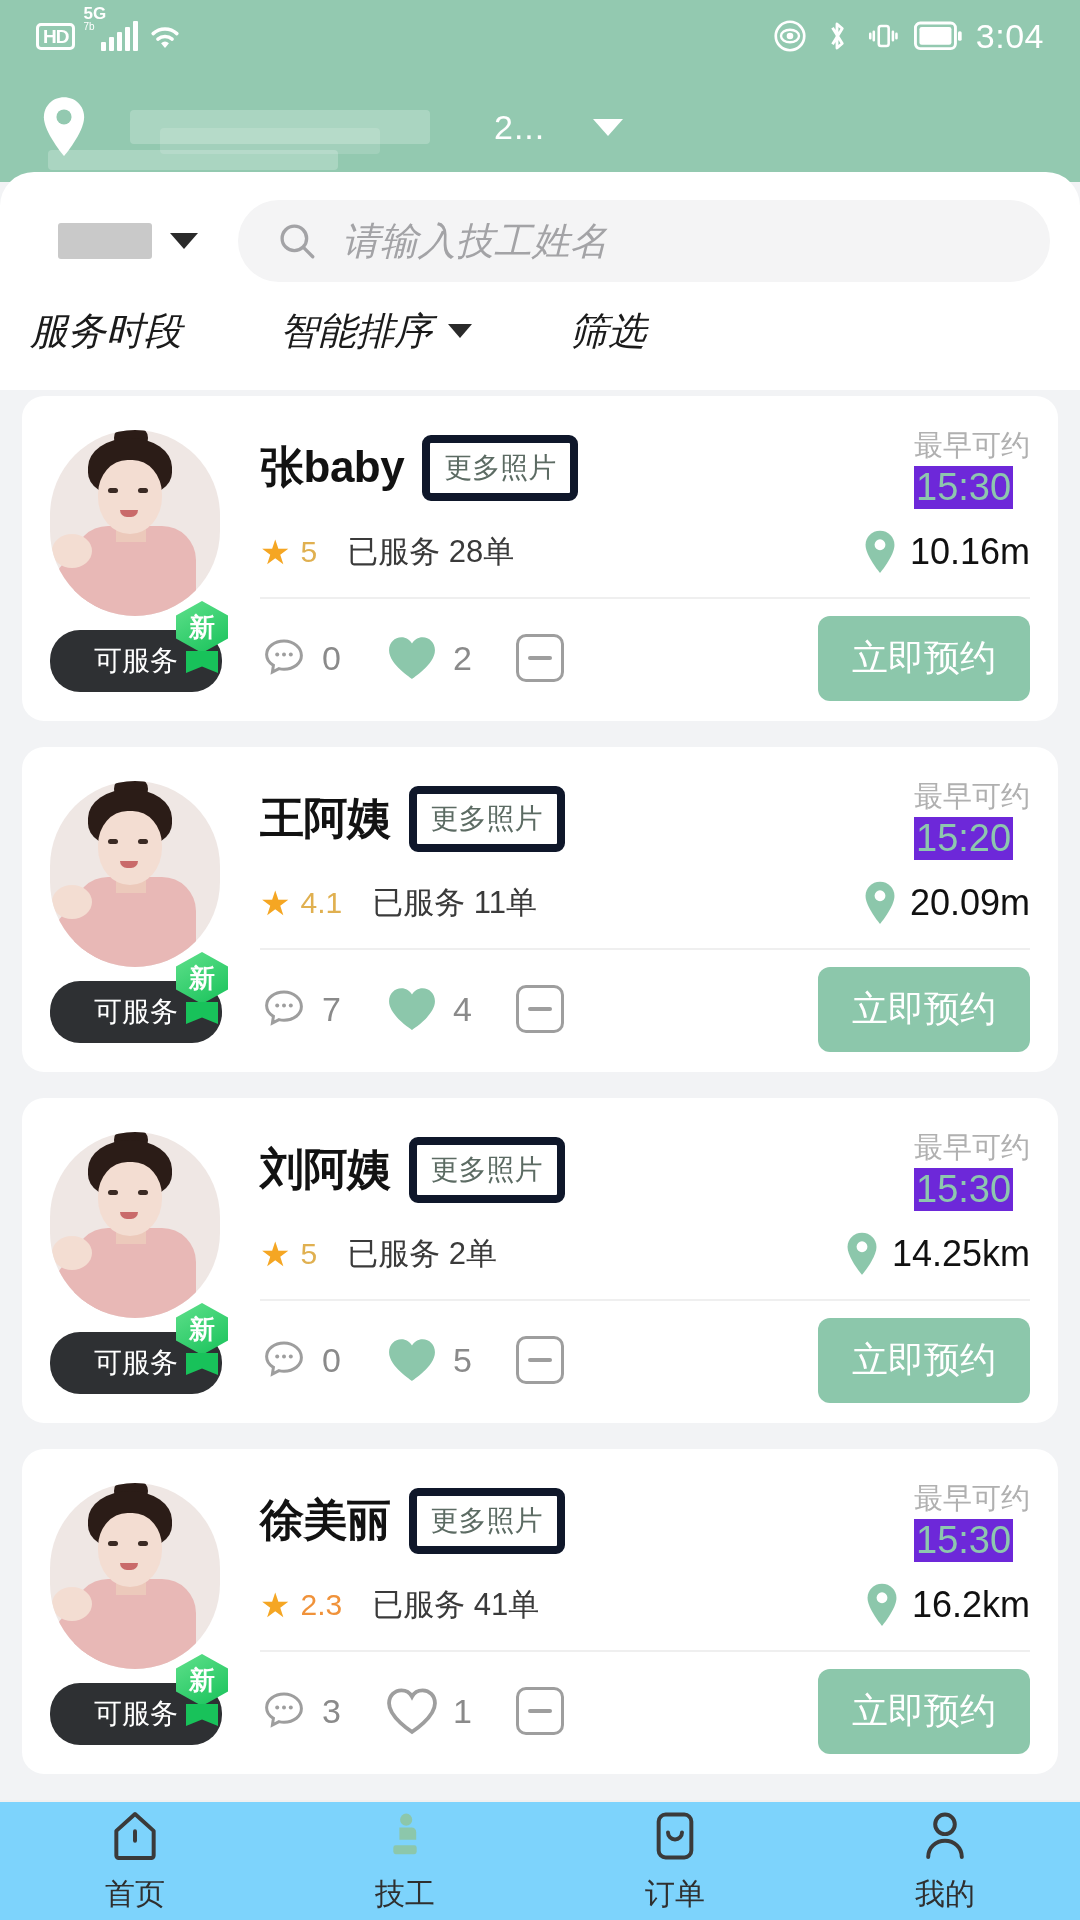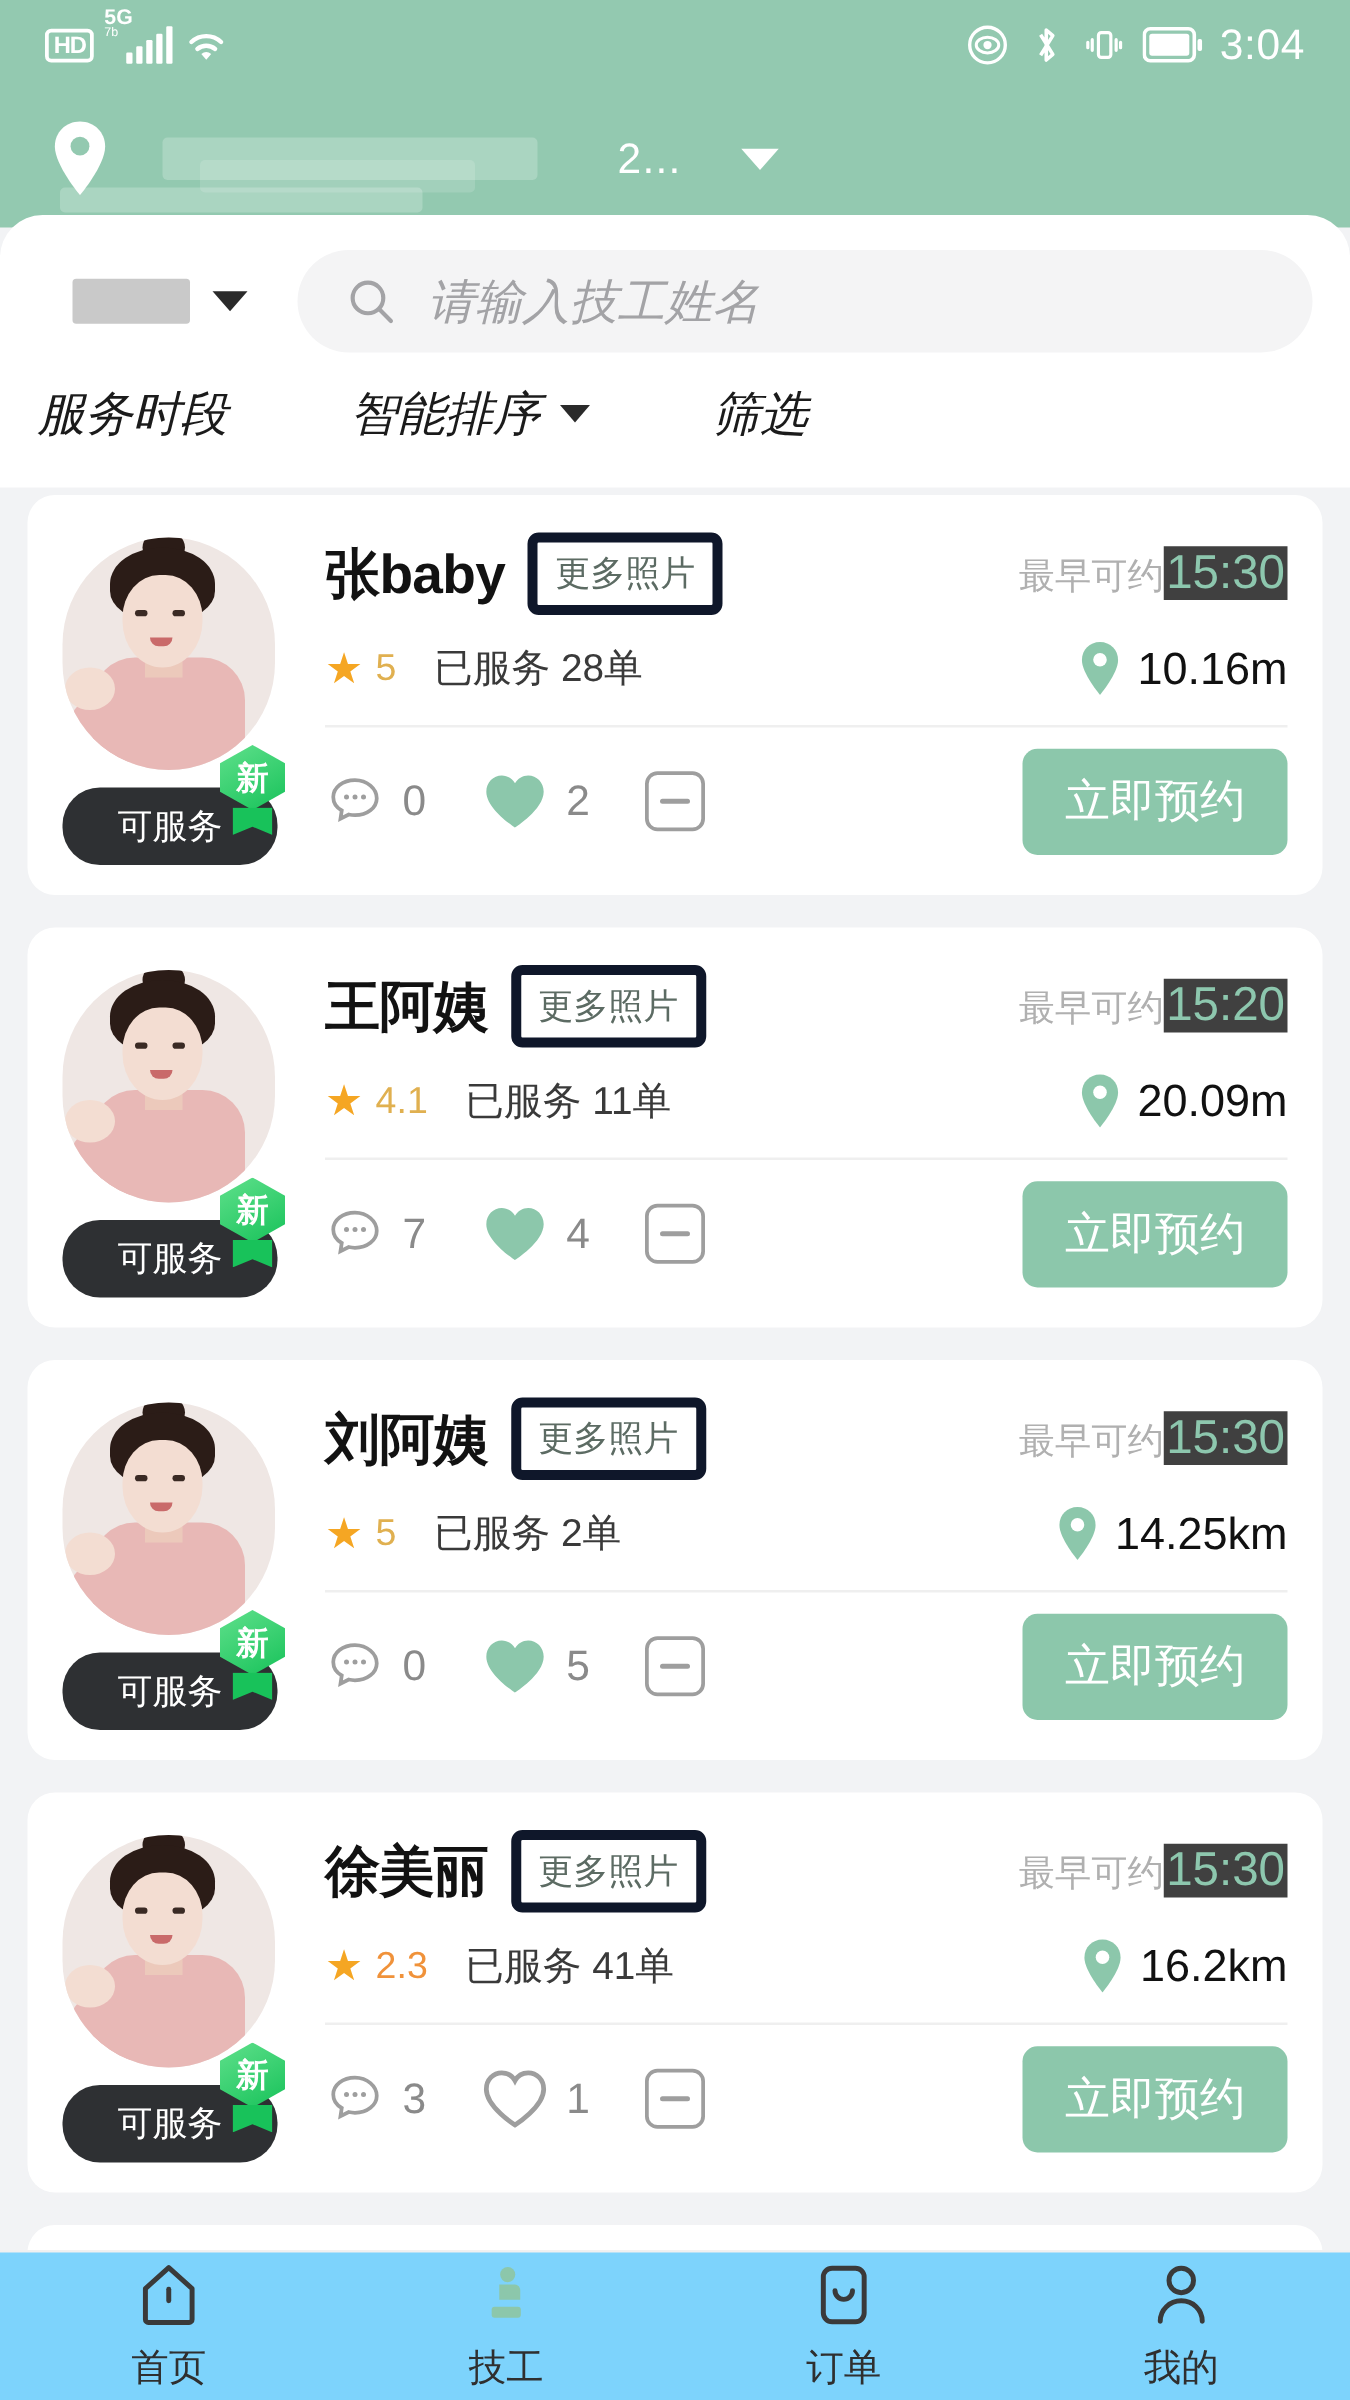--- a/index.html
+++ b/index.html
@@ -160,23 +160,23 @@
     padding: 12px 0; width: 172px; position: relative; z-index: 2;
   }
 
   .info-col { flex: 1; min-width: 0; }
   .row-1 { display: flex; align-items: center; }
   .name { font-size: 44px; font-weight: bold; color: #121212; letter-spacing: -0.5px; }
   .photos-tag {
     margin-left: 18px; border: 8px solid #0f172a; color: #5c6b63;
     border-radius: 9px; font-size: 28px; padding: 6px 14px; white-space: nowrap;
   }
-  .earliest { margin-left: auto; display: flex; align-items: baseline; white-space: nowrap;}
+  .earliest { margin-left: auto; display: flex; align-items: baseline; white-space: nowrap; flex-direction: column;}
   .earliest-lbl { font-size: 29px; color: #b0b0b0; }
-  .earliest-time { font-size: 38px; color: #8dc7ae; background: #404040; padding: 0 2px; }
+  .earliest-time { font-size: 38px; color: #8dc7ae; background: #6d28d9; padding: 0 2px; }
 
   .row-2 { display: flex; align-items: center; margin-top: 20px; }
   .star { color: #f5a623; font-size: 34px; line-height: 1; }
   .rating { font-size: 30px; margin-left: 10px; }
   .rating.good { color: #e0b050; }
   .rating.low { color: #f0923a; }
   .served { font-size: 31px; color: #3a3a3a; margin-left: 30px; }
   .dist { margin-left: auto; display: flex; align-items: center; gap: 10px; white-space: nowrap;}
   .dist-txt { font-size: 36px; color: #111; }
 

